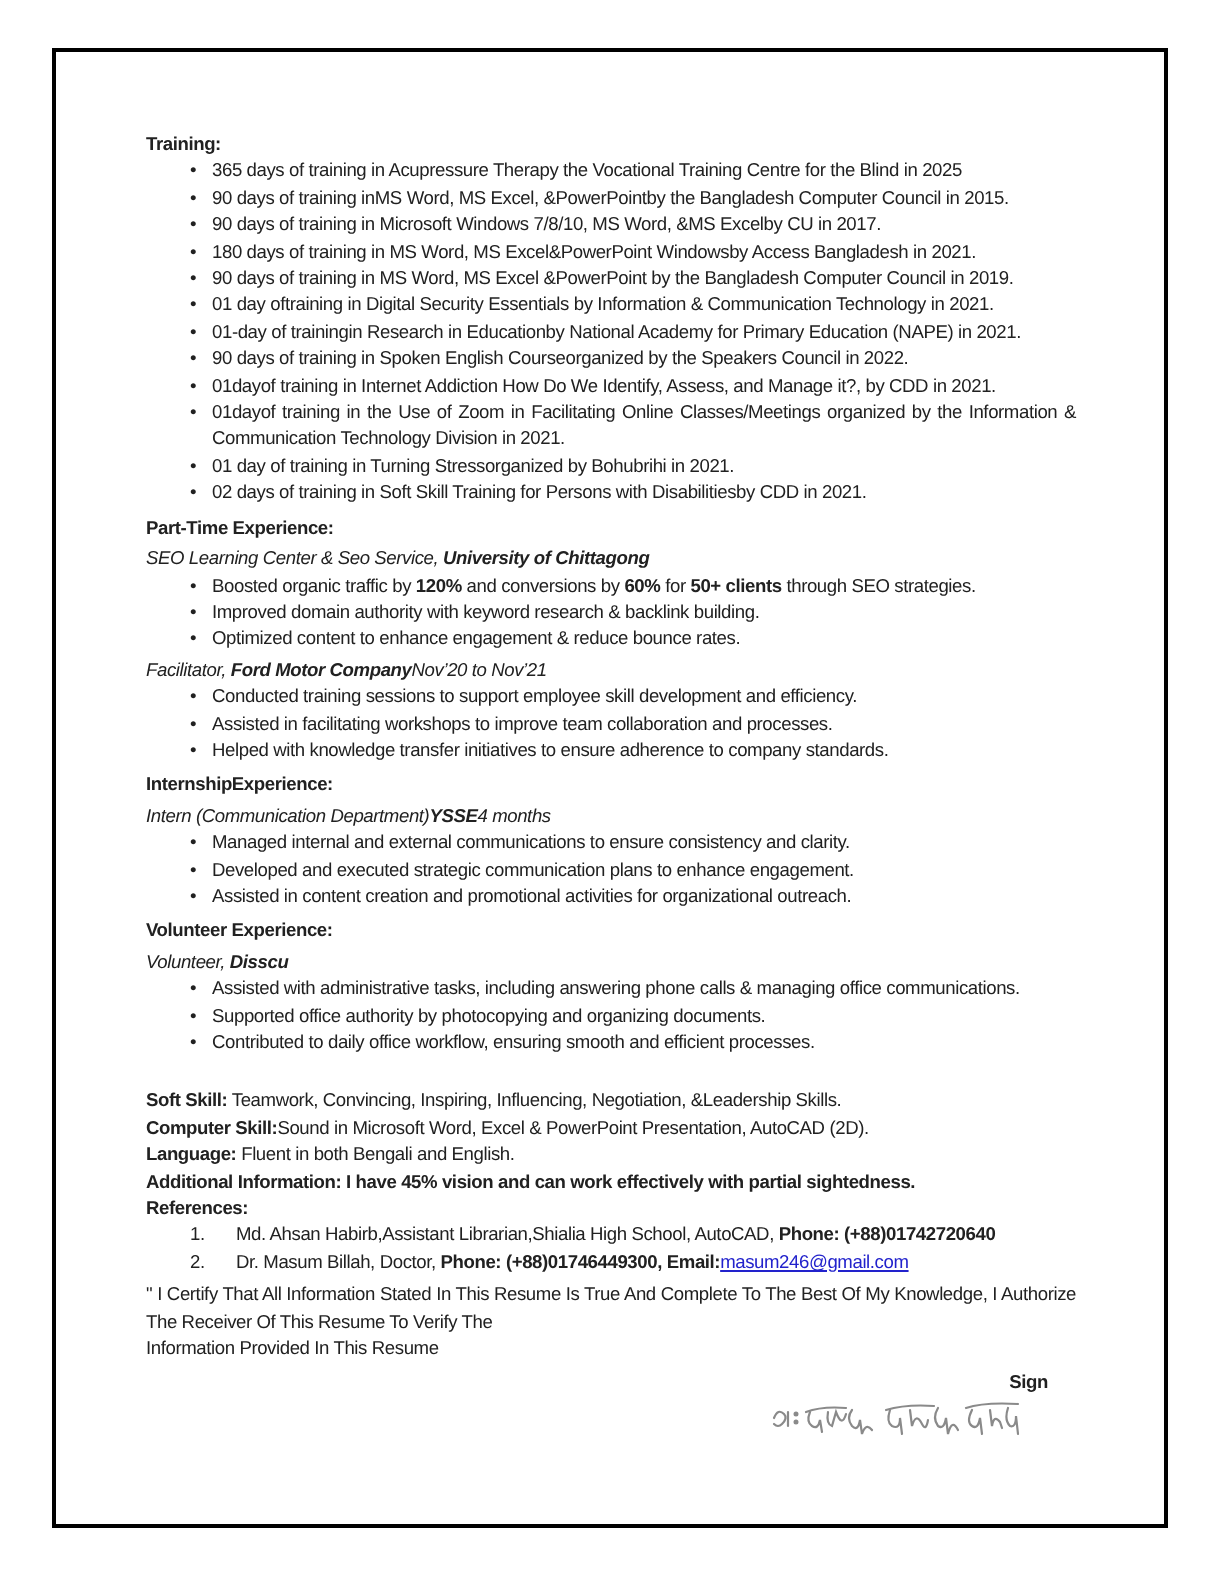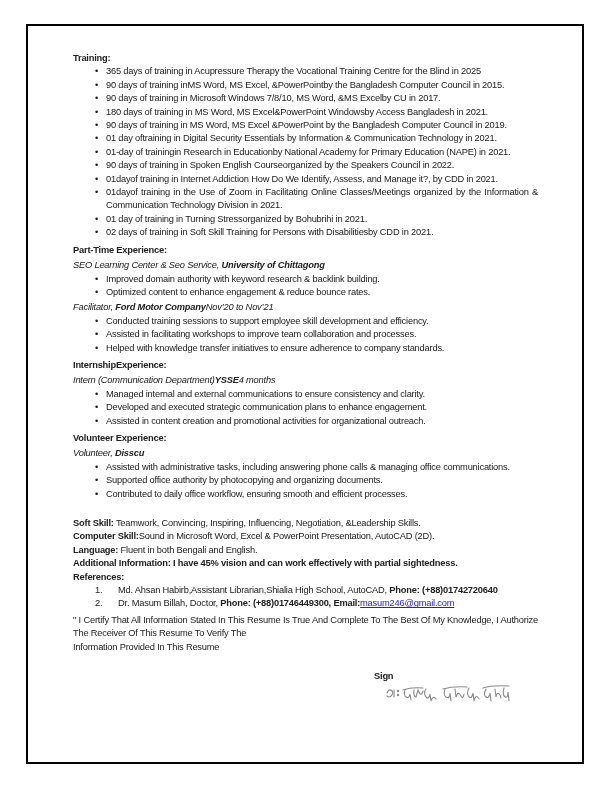--- a/index.html
+++ b/index.html
@@ -1,20 +1,20 @@
 <!DOCTYPE html>
 <html><head>
 <meta charset="utf-8">
 <style>
   html,body{margin:0;padding:0;background:#ffffff;}
   .page{position:relative;width:612px;height:792px;background:#ffffff;overflow:hidden;
         font-family:"Liberation Sans",sans-serif;color:#212121;}
   .border-box{position:absolute;left:26px;top:24px;width:558px;height:740px;
               border:2.5px solid #000;box-sizing:border-box;}
-  .content{position:absolute;left:73px;top:52px;width:465px;
+  .content{position:absolute;left:73px;top:66px;width:465px;
            font-size:9.3px;line-height:13.4px;letter-spacing:-0.2px;}
   .sec-h{font-weight:bold;margin:4px 0 0 0;}
   .sec-h.first{margin-top:0;}
   p{margin:0;}
   .bullets{margin:0;padding:0;list-style:none;}
   .bullets li{position:relative;margin-left:22px;padding-left:11px;}
   .bullets li::before{content:"\2022";position:absolute;left:0;top:0;}
   .j{text-align:justify;}
   .jobline{display:flex;justify-content:flex-start;font-style:italic;margin-top:2px;}
   .jobline .co{font-weight:bold;}
@@ -22,21 +22,21 @@
   .skill-line.firstskill{margin-top:16px;}
   .lbl{font-weight:bold;}
   .bold-line{font-weight:bold;}
   .mt4{margin-top:4px;}
   .refs{margin:0;}
   .ref{display:flex;}
   .ref-num{width:23px;margin-left:22px;flex:none;}
   .sb{font-weight:bold;}
   a.sl,.sl{color:#2222cc;text-decoration:underline;cursor:pointer;}
   .certify{margin-top:3px;}
-  .sign-block{width:150px;margin:16px 14px 0 auto;text-align:left;}
+  .sign-block{width:150px;margin:4px 14px 0 auto;text-align:right;}
   .sign-label{font-weight:bold;}
   .signature{display:block;margin:1px auto 0 auto;}
 </style>
 </head>
 <body>
 
 <div class="page">
   <div class="border-box"></div>
 
   <div class="content">
@@ -56,20 +56,21 @@
       <li>01 day of training in Turning Stressorganized by Bohubrihi in 2021.</li>
       <li>02 days of training in Soft Skill Training for Persons with Disabilitiesby CDD in 2021.</li>
     </ul>
 
     <p class="sec-h">Part-Time Experience:</p>
     <div class="jobline">
       <span><span>SEO Learning Center &amp; Seo Service, </span><span class="co">University of Chittagong</span></span>
       <span></span>
     </div>
     <ul class="bullets">
+      <li><span>Boosted organic traffic by </span><span class="sb">120%</span><span> and conversions by </span><span class="sb">60%</span><span> for </span><span class="sb">50+ clients</span><span> through SEO strategies.</span></li>
       <li>Improved domain authority with keyword research &amp; backlink building.</li>
       <li>Optimized content to enhance engagement &amp; reduce bounce rates.</li>
     </ul>
     <div class="jobline">
       <span><span>Facilitator, </span><span class="co">Ford Motor Company</span></span>
       <span>Nov’20 to Nov’21</span>
     </div>
     <ul class="bullets">
       <li>Conducted training sessions to support employee skill development and efficiency.</li>
       <li>Assisted in facilitating workshops to improve team collaboration and processes.</li>

